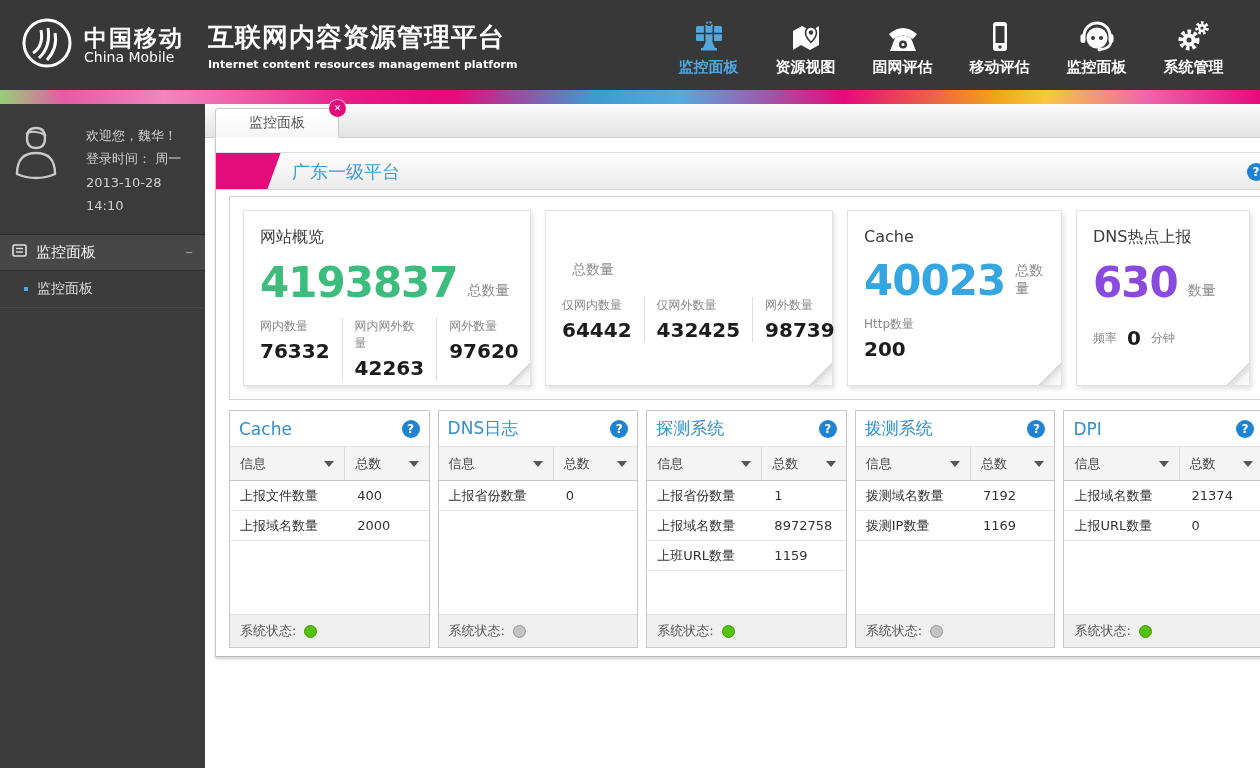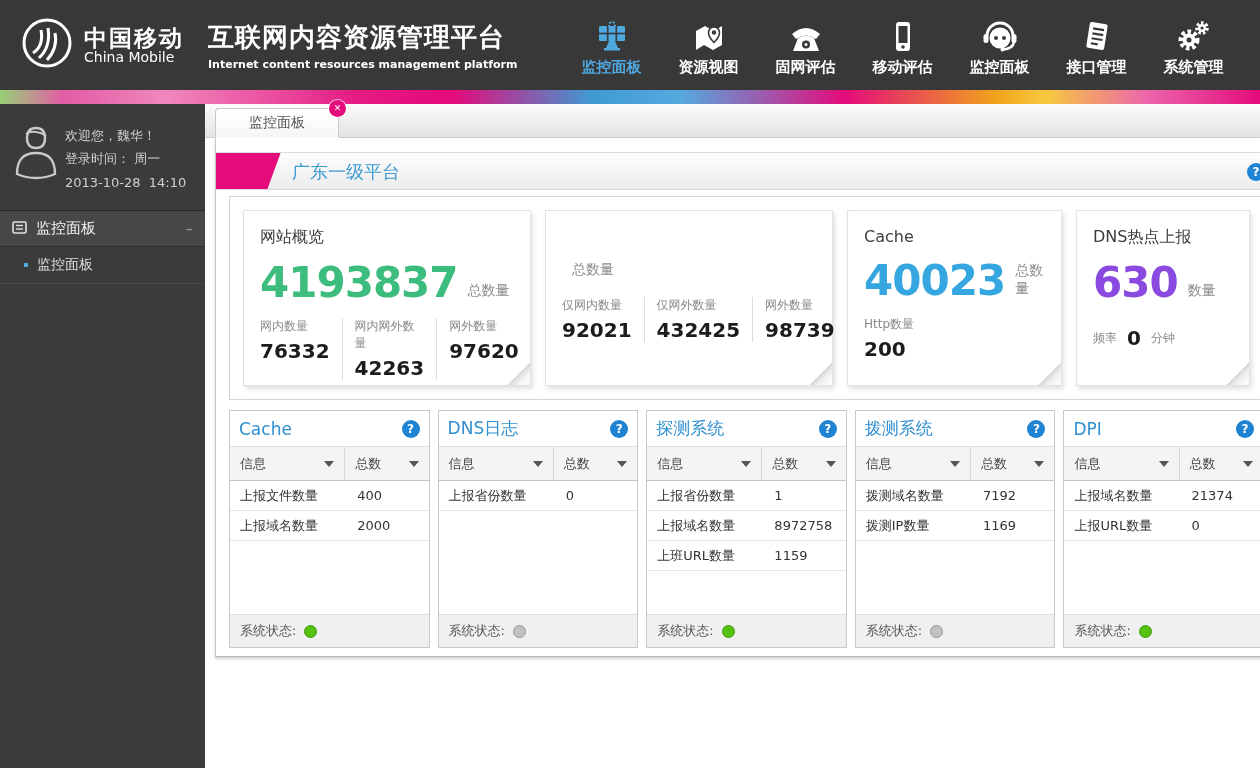--- a/index.html
+++ b/index.html
@@ -25,21 +25,21 @@
   
   .ribbon { height:14px;
     background:
       linear-gradient(100deg, rgba(255,255,255,.35), rgba(255,255,255,0) 35%),
       linear-gradient(90deg,#5fb52e 0%,#d7177f 5%,#ec66ab 13%,#e40b7b 28%,#e40b7b 36%,#3f9ad2 47%,#55aadf 54%,#e40b7b 67%,#f0a31d 79%,#f7c93e 83%,#ec66ab 91%,#e40b7b 100%);
   }
 
   
   .app-body { display:flex; height:664px; }
   .sidebar { width:205px; background:#3b3b3b; flex:none; }
-  .user-block { display:flex; gap:5px; padding:20px 8px 16px 12px; color:#cfcfcf; font-size:13px; line-height:1.8; }
+  .user-block { display:flex; gap:26px; padding:20px 8px 16px 12px; color:#cfcfcf; font-size:13px; line-height:1.8; }
   .sb-group { height:37px; display:flex; align-items:center; gap:9px; padding:0 12px; background:#474747; border-top:1px solid #2a2a2a; border-bottom:1px solid #2e2e2e; color:#f2f2f2; font-size:15px; cursor:pointer; }
   .sb-group .minus { margin-left:auto; color:#9a9a9a; font-size:15px; }
   .sb-sub { height:37px; display:flex; align-items:center; padding-left:24px; color:#ddd; font-size:14px; border-bottom:1px solid #484848; cursor:pointer; }
   .bullet { width:4px; height:4px; background:#4fa8e0; margin-right:9px; }
 
   .main { flex:1; display:flex; flex-direction:column; background:#fff; }
 
   
   .tabstrip { height:34px; background:linear-gradient(#fbfbfb,#e3e3e3); border-bottom:1px solid #cfcfcf; display:flex; align-items:flex-end; padding-left:10px; flex:none; }
   .tab { position:relative; width:124px; height:30px; margin-bottom:-1px; background:linear-gradient(#ffffff,#f6f6f6); border:1px solid #c9c9c9; border-bottom:1px solid #fff; border-radius:4px 4px 0 0; display:flex; align-items:center; justify-content:center; font-size:14px; color:#555; cursor:pointer; z-index:2; }
@@ -173,34 +173,20 @@
             <rect x="0.5" y="13" width="5" height="9" rx="2.5" fill="#fff"></rect>
             <rect x="28.5" y="13" width="5" height="9" rx="2.5" fill="#fff"></rect>
             <path d="M31 21 Q30 28 20 28.5" fill="none" stroke="#fff" stroke-width="2.5"></path>
             <circle cx="19.5" cy="28.5" r="2" fill="#fff"></circle>
           </svg>
         </span>
         <span class="nav-label">监控面板</span>
       </div>
       <div class="nav-item">
         <span class="nav-ic">
-          <svg width="28" height="31" viewBox="0 0 28 31">
-            <g transform="rotate(9 14 15)">
-              <rect x="5" y="2" width="18" height="26" rx="2" fill="#fff"></rect>
-              <rect x="9" y="7" width="11" height="2.2" fill="#383838"></rect>
-              <rect x="9" y="12" width="11" height="2.2" fill="#383838"></rect>
-              <rect x="9" y="17" width="11" height="2.2" fill="#383838"></rect>
-              <rect x="9" y="22" width="7" height="2.2" fill="#383838"></rect>
-            </g>
-          </svg>
-        </span>
-        <span class="nav-label">接口管理</span>
-      </div>
-      <div class="nav-item">
-        <span class="nav-ic">
           <svg width="33" height="31" viewBox="0 0 33 31">
             <circle cx="12" cy="19" r="8" fill="none" stroke="#fff" stroke-width="5" stroke-dasharray="3.4 2.6"></circle>
             <circle cx="12" cy="19" r="6.5" fill="#fff"></circle>
             <circle cx="12" cy="19" r="2.5" fill="#383838"></circle>
             <circle cx="25" cy="7" r="5" fill="none" stroke="#fff" stroke-width="3.6" stroke-dasharray="2.4 2"></circle>
             <circle cx="25" cy="7" r="4" fill="#fff"></circle>
             <circle cx="25" cy="7" r="1.6" fill="#383838"></circle>
           </svg>
         </span>
         <span class="nav-label">系统管理</span>
@@ -290,21 +276,21 @@
             </div>
           </div>
 
           <div class="card w2">
             <div class="c-num">
               <span class="unit">总数量</span>
             </div>
             <div class="c-stats">
               <div class="c-stat">
                 <div class="sl">仅网内数量</div>
-                <div class="sv">92021</div>
+                <div class="sv">64442</div>
               </div>
               <div class="c-stat">
                 <div class="sl">仅网外数量</div>
                 <div class="sv">432425</div>
               </div>
               <div class="c-stat">
                 <div class="sl">网外数量</div>
                 <div class="sv">98739</div>
               </div>
             </div>

